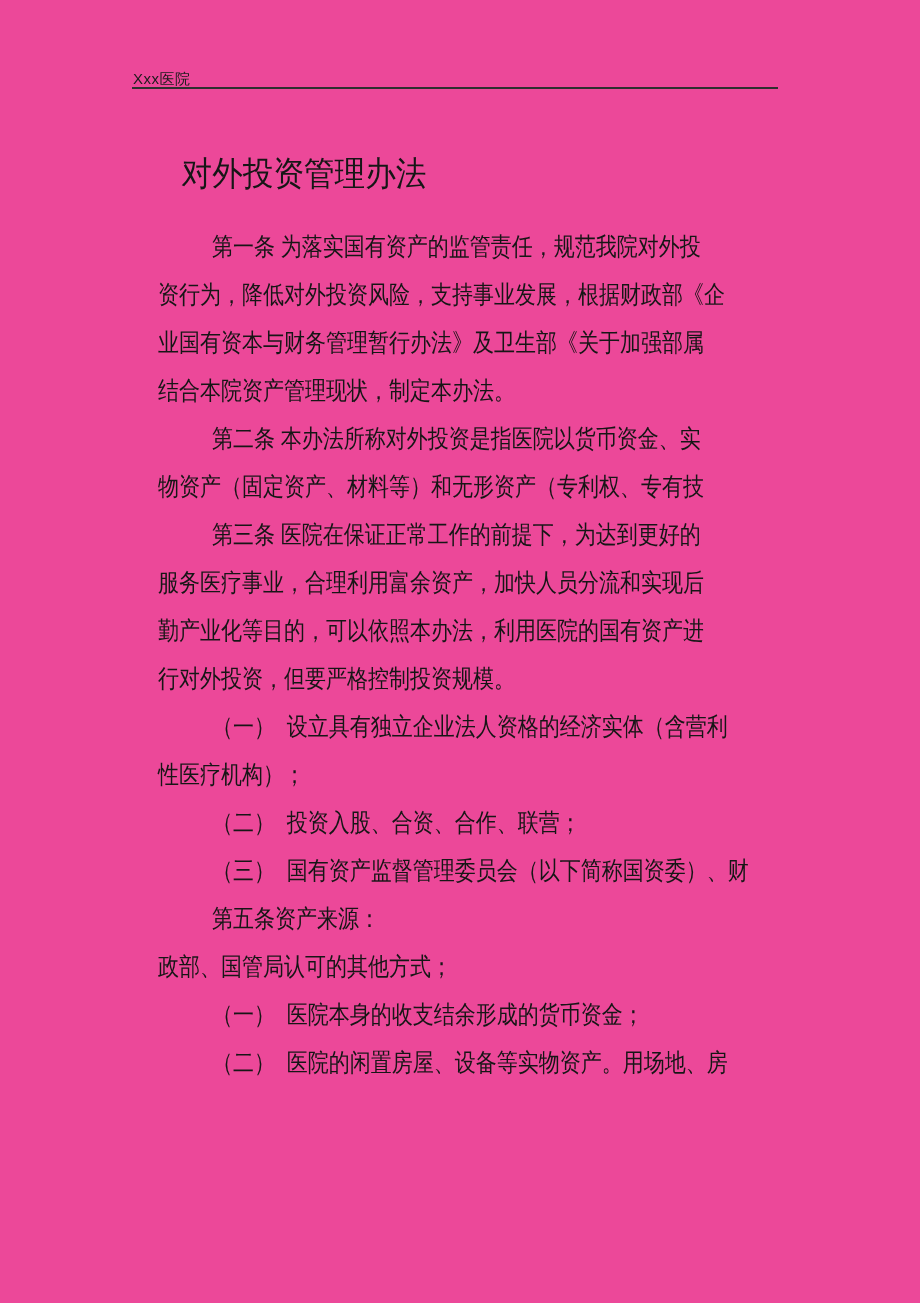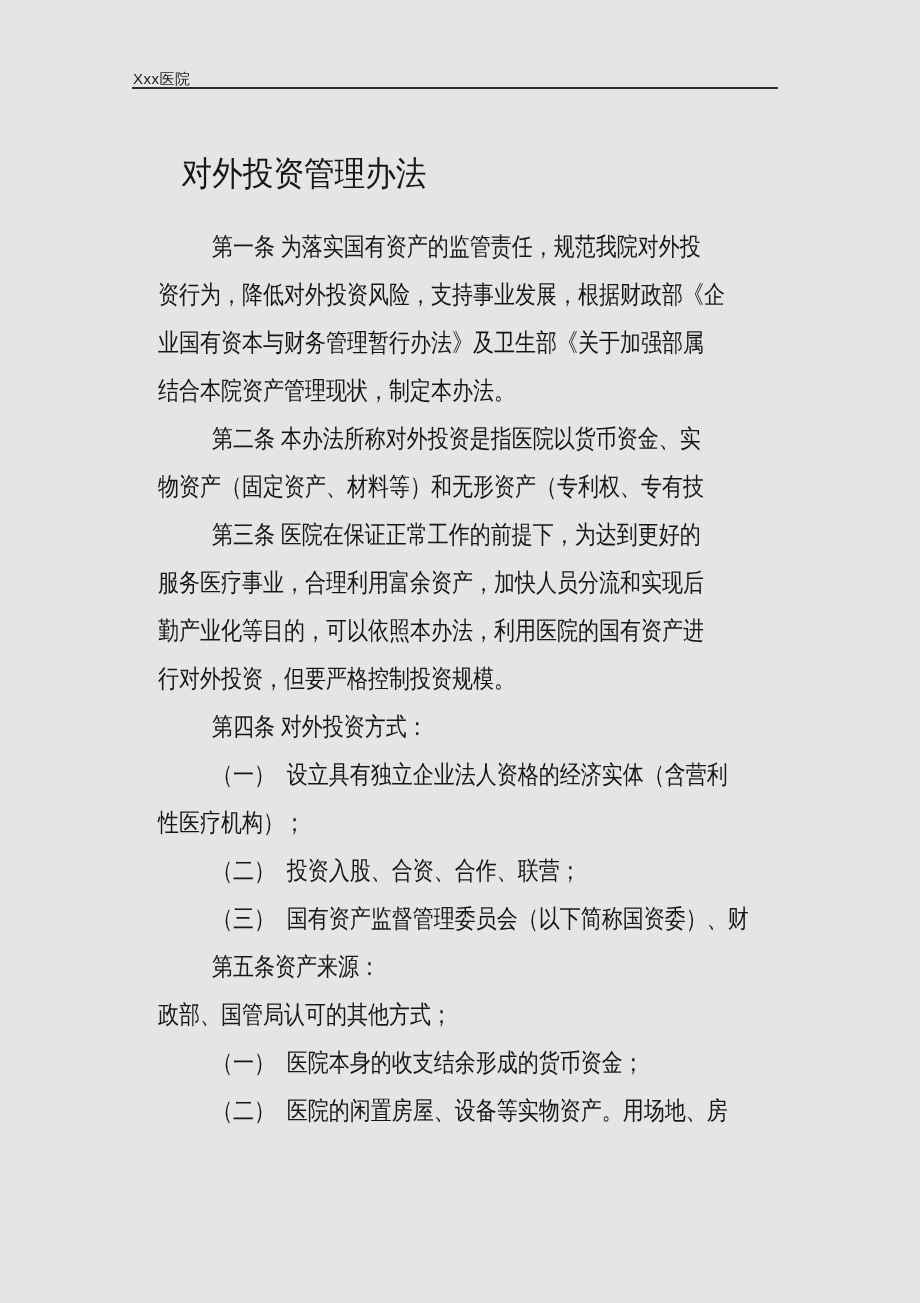--- a/index.html
+++ b/index.html
@@ -4,21 +4,21 @@
 <style>
   html, body {
     margin: 0;
     padding: 0;
     background: #ffffff;
   }
   .page {
     position: relative;
     width: 920px;
     height: 1303px;
-    background: #e5e5e5;
+    background: #ec4899;
     overflow: hidden;
     font-family: "Liberation Sans", sans-serif;
     color: #161616;
   }
   .doc-header-label {
     position: absolute;
     left: 133px;
     top: 70px;
     font-size: 15px;
     line-height: 17px;
@@ -109,23 +109,20 @@
       <div class="line">
     <span class="cond">服务医疗事业，合理利用富余资产，加快人员分流和实现后</span>
   </div>
       <div class="line">
     <span class="cond">勤产业化等目的，可以依照本办法，利用医院的国有资产进</span>
   </div>
       <div class="line">
     <span class="cond">行对外投资，但要严格控制投资规模。</span>
   </div>
       <div class="line indent">
-    <span class="cond">第四条 对外投资方式：</span>
-  </div>
-      <div class="line indent">
     <span class="cond">（一）  设立具有独立企业法人资格的经济实体（含营利</span>
   </div>
       <div class="line">
     <span class="cond">性医疗机构）；</span>
   </div>
       <div class="line indent">
     <span class="cond">（二）  投资入股、合资、合作、联营；</span>
   </div>
       <div class="line indent">
     <span class="cond">（三）  国有资产监督管理委员会（以下简称国资委）、财</span>

